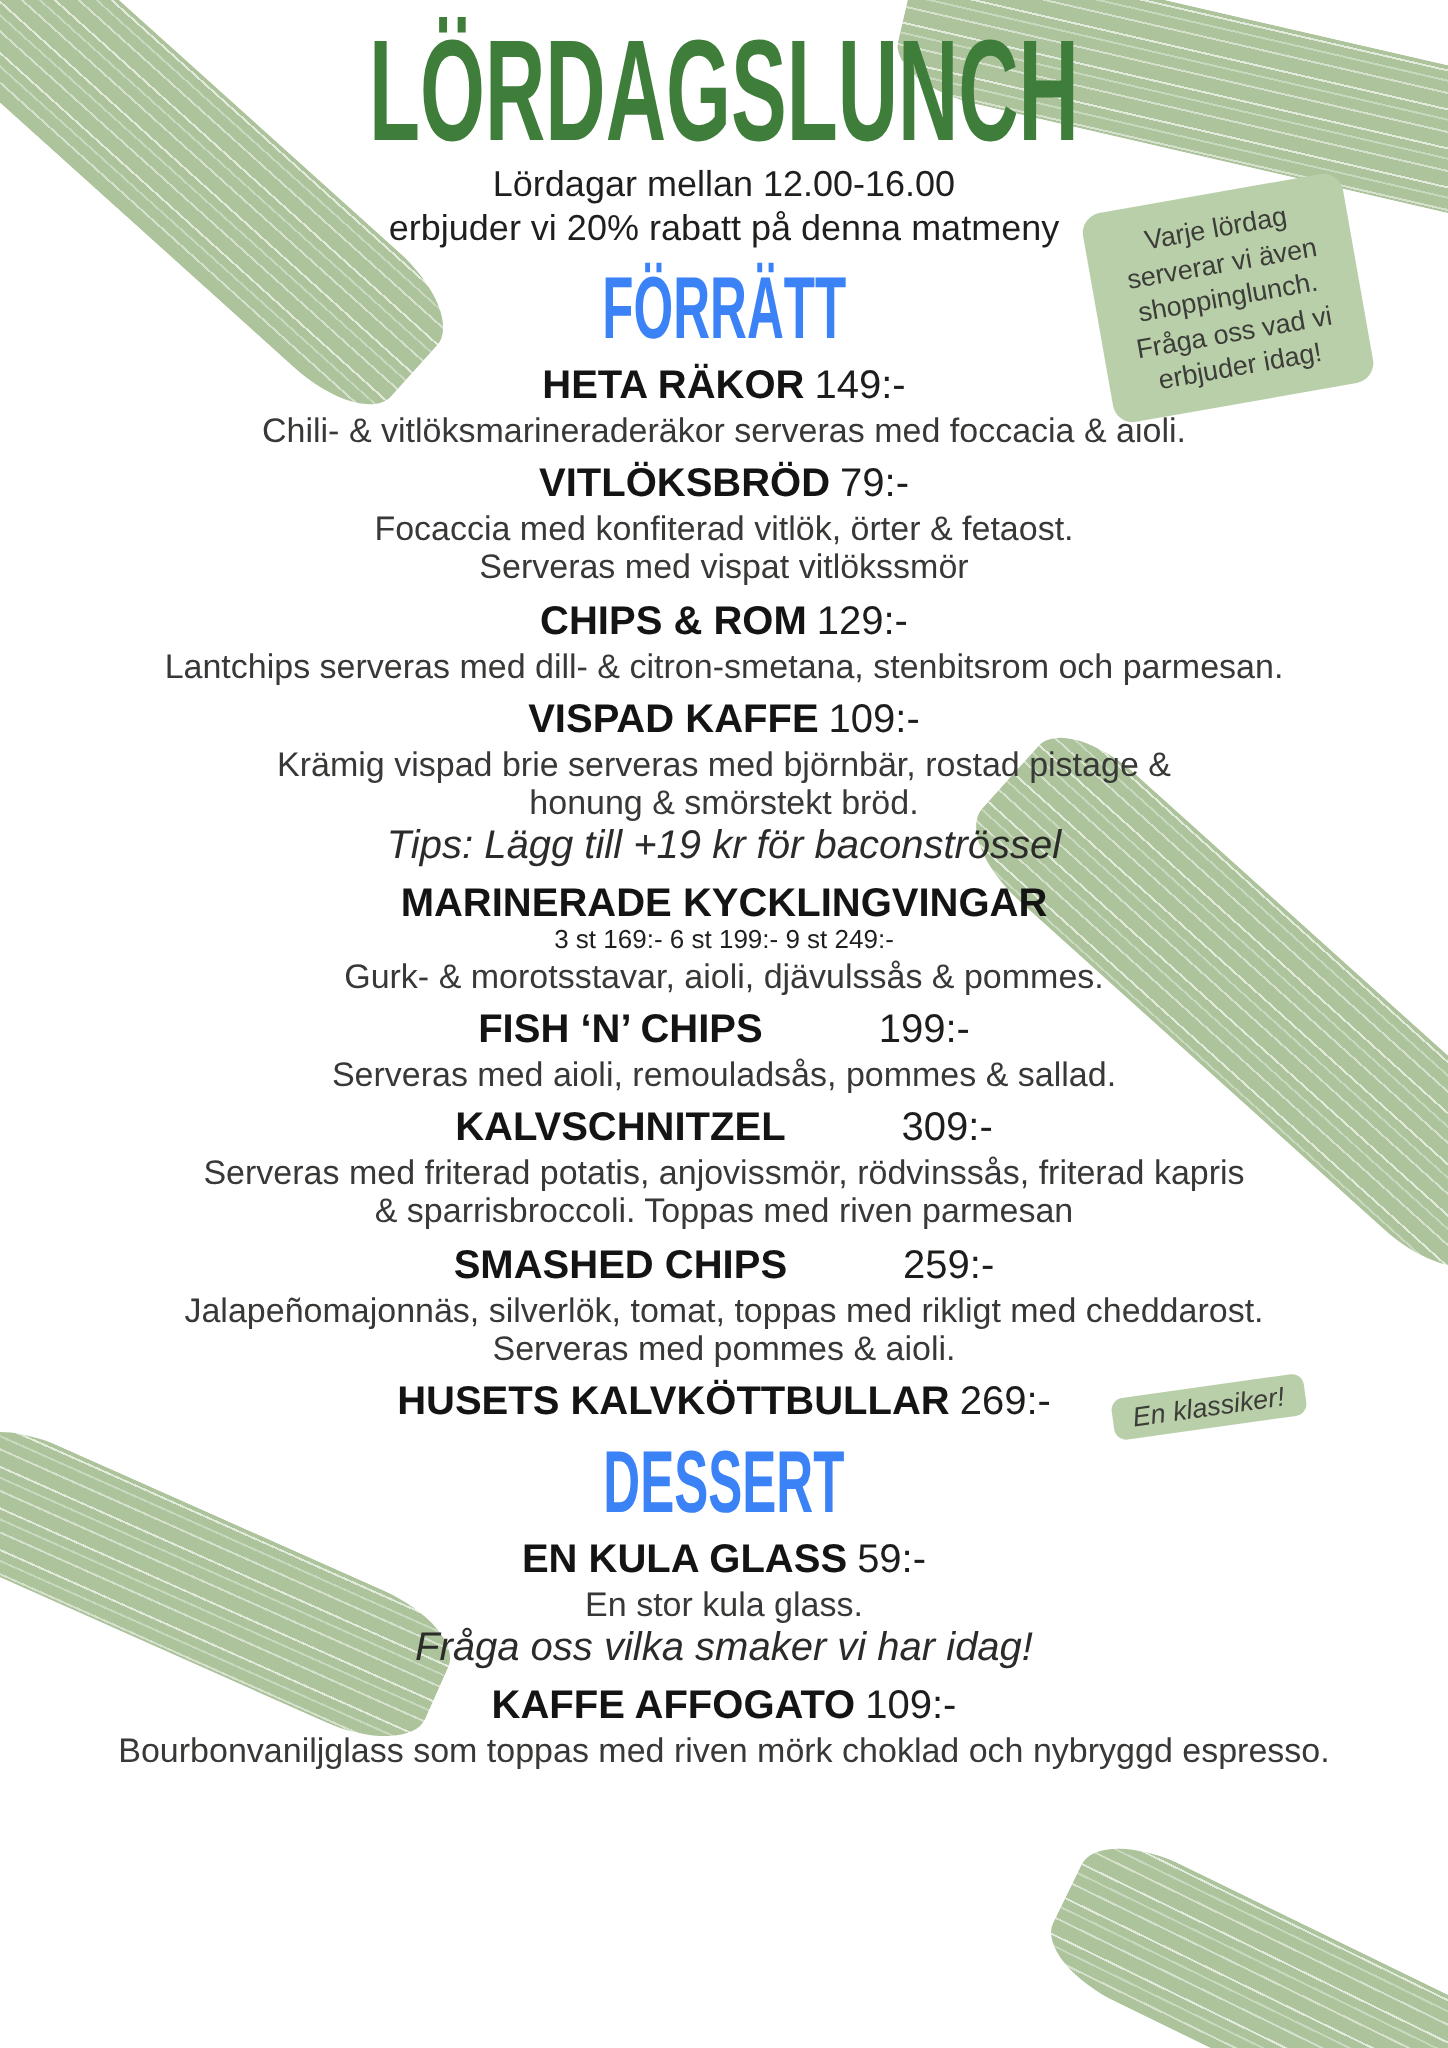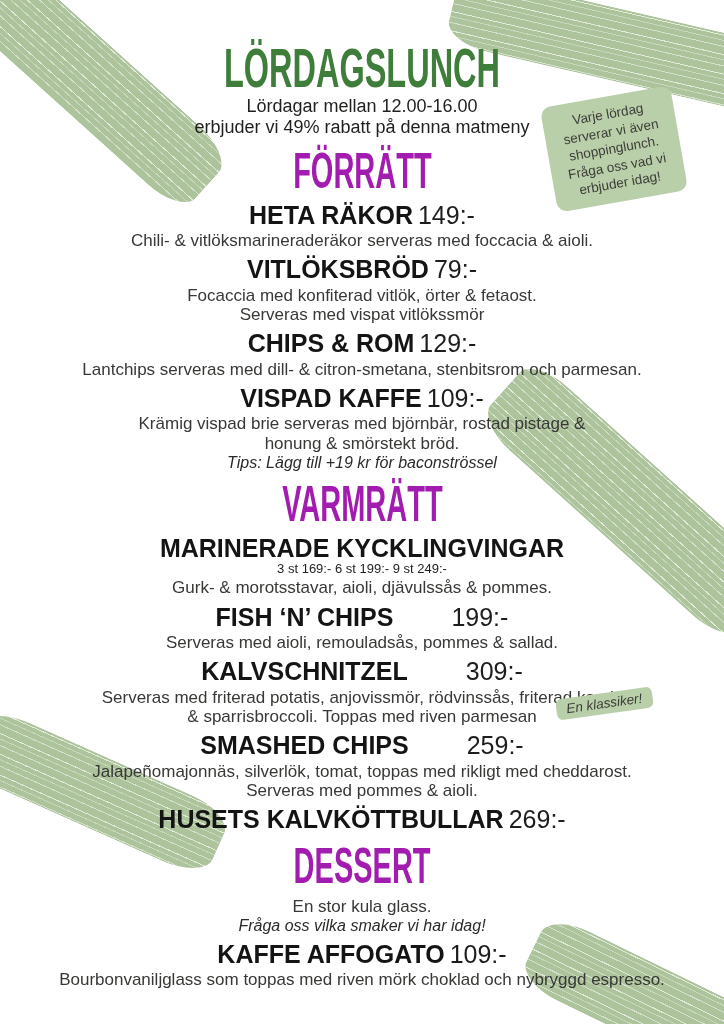--- a/index.html
+++ b/index.html
@@ -43,32 +43,32 @@
   }
   .badge-classic {
     left:556px; top:693px; padding:3px 10px; border-radius:6px;
     font-size:13.5px; font-style:italic; transform:rotate(-8deg);
   }
 
   
   .content { position:relative; z-index:1; padding-top:12px; text-align:center; }
 
   .squeeze { display:inline-block; transform:scaleX(0.58); transform-origin:50% 50%; white-space:nowrap; }
-  .page-title { font-size:56px; line-height:0.95; font-weight:700; color:#3f7d3a; margin-bottom:2px;margin-top:29px; }
+  .page-title { font-size:72px; line-height:0.95; font-weight:700; color:#3f7d3a; margin-bottom:2px; }
   .subtitle { font-size:18px; line-height:1.18; color:#1f1f1d; }
-  .sec-heading { font-size:50px; line-height:0.98; font-weight:700; color:#a21caf; margin:8px 0 6px; }
+  .sec-heading { font-size:44px; line-height:0.98; font-weight:700; color:#3b82f6; margin:8px 0 6px; }
 
   .item { margin-bottom:6px; }
-  .item-head { font-size:25px; line-height:1.1; }
+  .item-head { font-size:20px; line-height:1.1; }
   .nm { font-weight:700; color:#141414; }
   .pr { font-weight:400; color:#1d1d1b; margin-left:5px; }
   .pr-wide { margin-left:58px;text-align:center; }
   .price-line { font-size:13px; line-height:1.08; color:#1f1f1d; }
   .desc { font-size:17px; line-height:1.13; color:#383836; white-space:pre-line; margin-top:2px; }
-  .note { font-size:16px; font-style:italic; color:#2b2b29; line-height:1.13; margin-top:1px; }
+  .note { font-size:20px; font-style:italic; color:#2b2b29; line-height:1.13; margin-top:1px; }
 </style>
 </head>
 <body>
 
 <div class="page">
 
   <div class="brush brush-top-left"></div>
   <div class="brush brush-top-right"></div>
   <div class="brush brush-mid-right"></div>
   <div class="brush brush-mid-left"></div>
@@ -78,21 +78,21 @@
 serverar vi även
 shoppinglunch.
 Fråga oss vad vi
 erbjuder idag!</div>
   <div class="badge badge-classic">En klassiker!</div>
 
   <div class="content">
 
     <div class="page-title"><span class="squeeze">LÖRDAGSLUNCH</span></div>
     <div class="subtitle">Lördagar mellan 12.00-16.00</div>
-    <div class="subtitle">erbjuder vi 49% rabatt på denna matmeny</div>
+    <div class="subtitle">erbjuder vi 20% rabatt på denna matmeny</div>
 
     <div class="sec-heading"><span class="squeeze">FÖRRÄTT</span></div>
 
     <div class="item">
       <div class="item-head"><span class="nm">HETA RÄKOR</span><span class="pr">149:-</span></div>
       <div class="desc">Chili- &amp; vitlöksmarineraderäkor serveras med foccacia &amp; aioli.</div>
     </div>
 
     <div class="item">
       <div class="item-head"><span class="nm">VITLÖKSBRÖD</span><span class="pr">79:-</span></div>
@@ -105,21 +105,20 @@
       <div class="desc">Lantchips serveras med dill- &amp; citron-smetana, stenbitsrom och parmesan.</div>
     </div>
 
     <div class="item">
       <div class="item-head"><span class="nm">VISPAD KAFFE</span><span class="pr">109:-</span></div>
       <div class="desc">Krämig vispad brie serveras med björnbär, rostad pistage &amp;
 honung &amp; smörstekt bröd.</div>
       <div class="note">Tips: Lägg till +19 kr för baconströssel</div>
     </div>
 
-    <div class="sec-heading"><span class="squeeze">VARMRÄTT</span></div>
 
     <div class="item">
       <div class="item-head"><span class="nm">MARINERADE KYCKLINGVINGAR</span></div>
       <div class="price-line">3 st 169:- 6 st 199:- 9 st 249:-</div>
       <div class="desc">Gurk- &amp; morotsstavar, aioli, djävulssås &amp; pommes.</div>
     </div>
 
     <div class="item">
       <div class="item-head"><span class="nm">FISH ‘N’ CHIPS</span><span class="pr pr-wide">199:-</span></div>
       <div class="desc">Serveras med aioli, remouladsås, pommes &amp; sallad.</div>
@@ -138,20 +137,21 @@
     </div>
 
     <div class="item">
       <div class="item-head"><span class="nm">HUSETS KALVKÖTTBULLAR</span><span class="pr">269:-</span></div>
     </div>
 
 
     <div class="sec-heading"><span class="squeeze">DESSERT</span></div>
 
     <div class="item">
+      <div class="item-head"><span class="nm">EN KULA GLASS</span><span class="pr">59:-</span></div>
       <div class="desc">En stor kula glass.</div>
       <div class="note">Fråga oss vilka smaker vi har idag!</div>
     </div>
 
     <div class="item">
       <div class="item-head"><span class="nm">KAFFE AFFOGATO</span><span class="pr">109:-</span></div>
       <div class="desc">Bourbonvaniljglass som toppas med riven mörk choklad och nybryggd espresso.</div>
     </div>
 
   </div>

